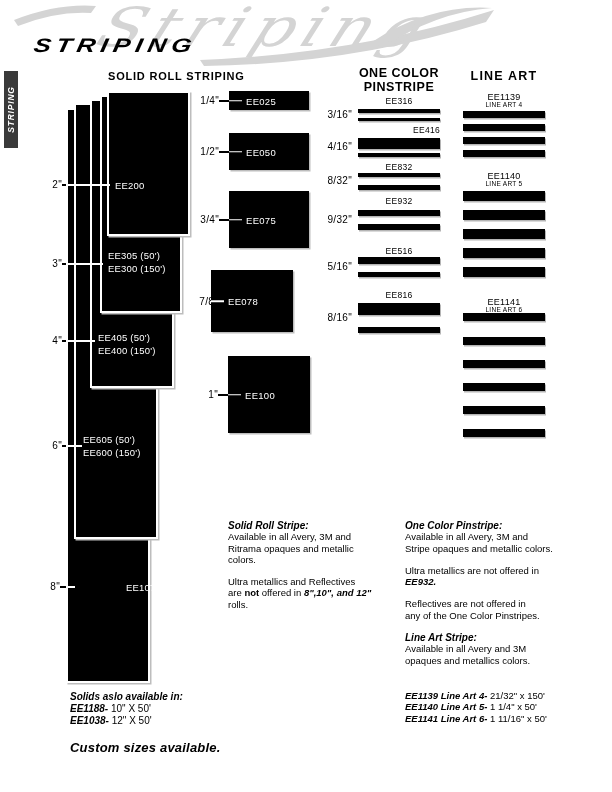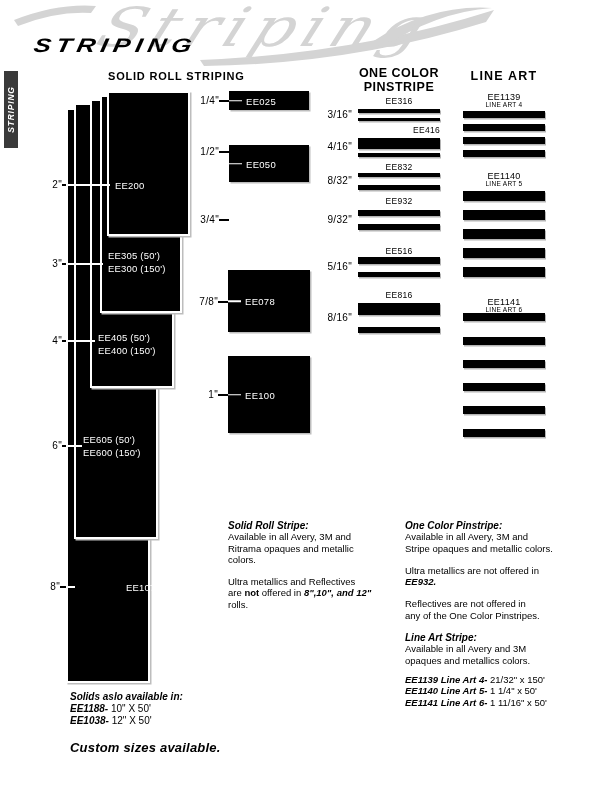--- a/index.html
+++ b/index.html
@@ -131,31 +131,35 @@
 
   <div class="mini-size" style="left:175px;top:95px;">1/4"</div>
   <div class="mini-black-leader" style="left:219px;top:100px;width:10px;"></div>
   <div class="mini-roll" style="left:229px;top:91px;width:80px;height:19px;">
     <div class="mini-leader"></div>
     <span class="mini-code">EE025</span>
   </div>
 
   <div class="mini-size" style="left:175px;top:146px;">1/2"</div>
   <div class="mini-black-leader" style="left:219px;top:151px;width:10px;"></div>
-  <div class="mini-roll" style="left:229px;top:133px;width:80px;height:37px;margin-top:12px;">
+  <div class="mini-roll" style="left:229px;top:133px;width:80px;height:37px;">
     <div class="mini-leader"></div>
     <span class="mini-code">EE050</span>
   </div>
 
   <div class="mini-size" style="left:175px;top:214px;">3/4"</div>
   <div class="mini-black-leader" style="left:219px;top:219px;width:10px;"></div>
+  <div class="mini-roll" style="left:229px;top:191px;width:80px;height:57px;">
+    <div class="mini-leader"></div>
+    <span class="mini-code">EE075</span>
+  </div>
 
   <div class="mini-size" style="left:174px;top:296px;">7/8"</div>
   <div class="mini-black-leader" style="left:218px;top:301px;width:10px;"></div>
-  <div class="mini-roll" style="left:228px;top:270px;width:82px;height:62px;">
+  <div class="mini-roll" style="left:211px;top:270px;width:82px;height:62px;">
     <div class="mini-leader"></div>
     <span class="mini-code">EE078</span>
   </div>
 
   <div class="mini-size" style="left:174px;top:389px;">1"</div>
   <div class="mini-black-leader" style="left:218px;top:394px;width:10px;"></div>
   <div class="mini-roll" style="left:228px;top:356px;width:82px;height:77px;">
     <div class="mini-leader"></div>
     <span class="mini-code">EE100</span>
   </div>
@@ -236,21 +240,21 @@
       <span>Stripe opaques and metallic colors.</span>
     </p>
     <p>
       <span>Ultra metallics are not offered in</span><br>
       <span class="bi">EE932.</span>
     </p>
     <p>
       <span>Reflectives are not offered in</span><br>
       <span>any of the One Color Pinstripes.</span>
     </p>
-    <p style="margin-bottom:8px;">
+    <p style="margin-bottom:24px;">
       <span class="t">Line Art Stripe:</span><br>
       <span>Available in all Avery and 3M</span><br>
       <span>opaques and metallics colors.</span>
     </p>
     <p>
       <span class="bi">EE1139 Line Art 4-</span><span> 21/32" x 150'</span><br>
       <span class="bi">EE1140 Line Art 5-</span><span> 1 1/4" x 50'</span><br>
       <span class="bi">EE1141 Line Art 6-</span><span> 1 11/16" x 50'</span>
     </p>
   </div>

